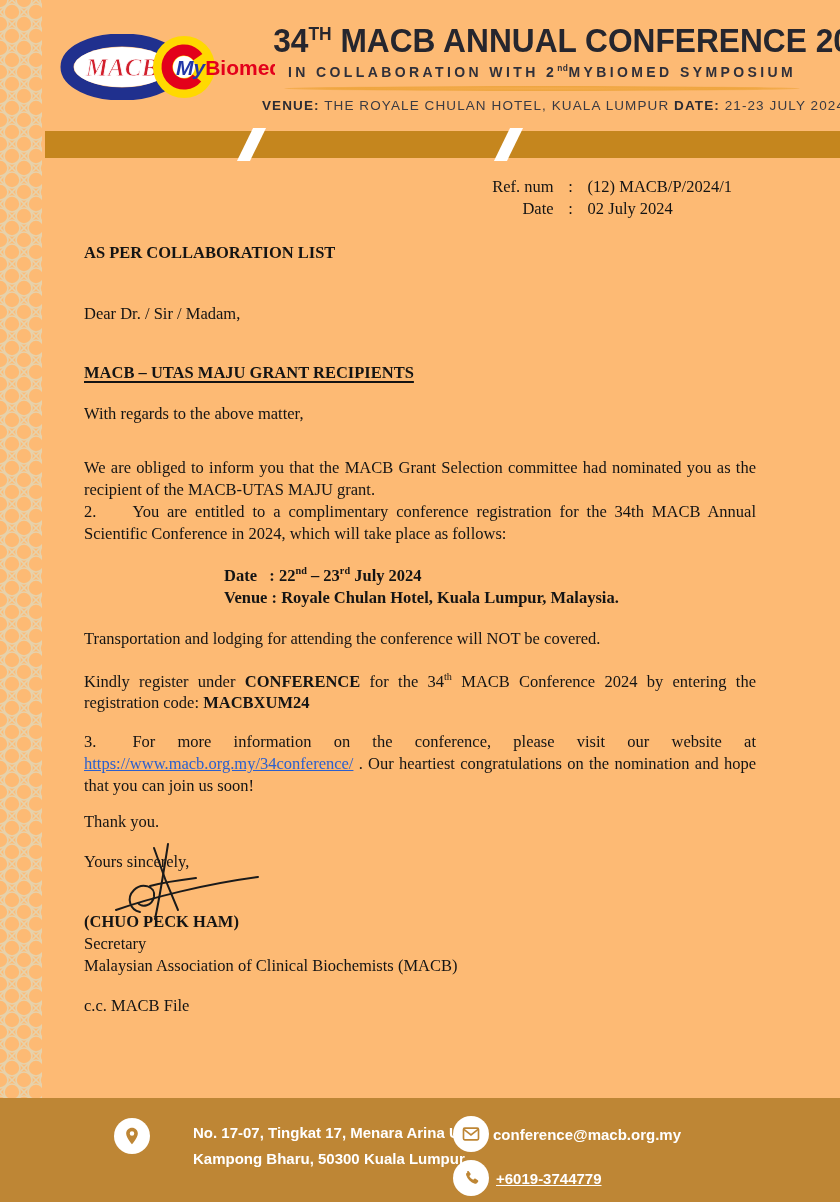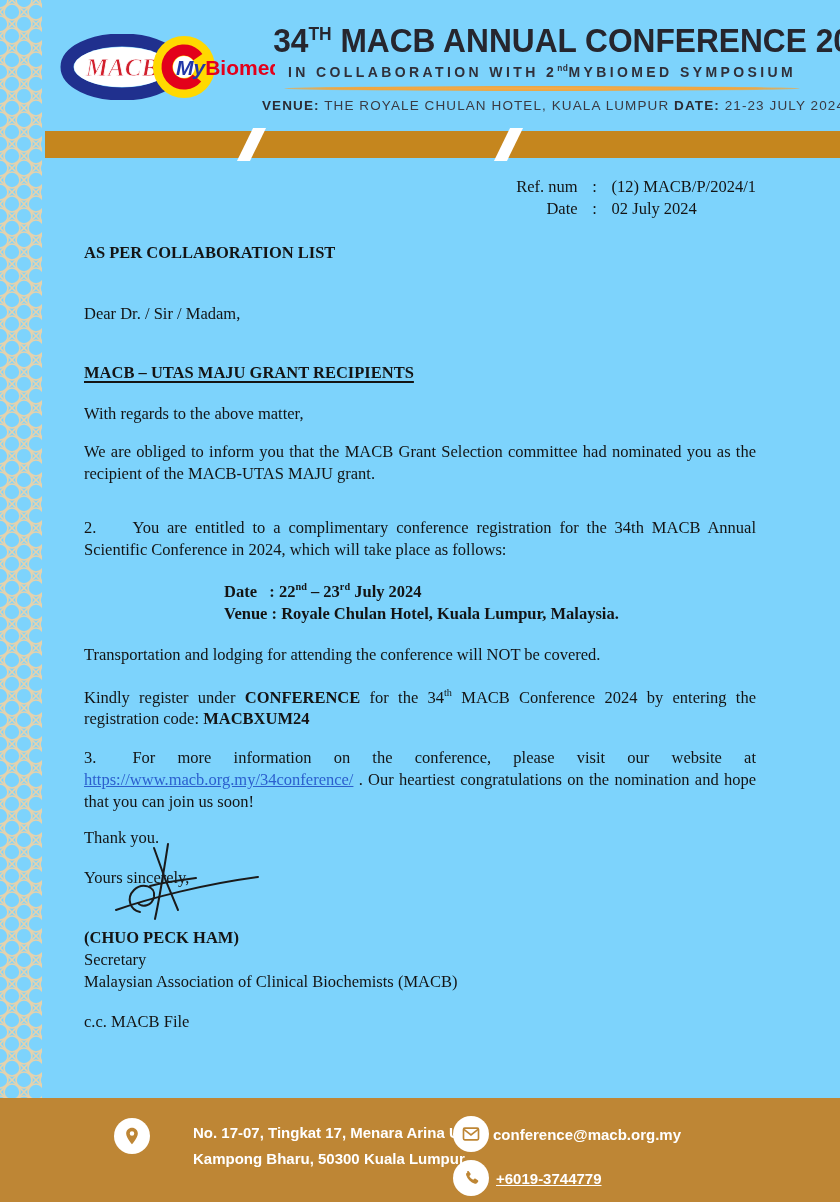--- a/index.html
+++ b/index.html
@@ -1,18 +1,18 @@
 <!DOCTYPE html>
 <html><head>
 <meta charset="utf-8">
 <style>
   * { margin:0; padding:0; box-sizing:border-box; }
   html,body { background:#fff; }
   #page {
-    position:relative; width:840px; height:1202px; background:#7dd3fc;
+    position:relative; width:840px; height:1202px; background:#fdba74;
     overflow:hidden; font-family:"Liberation Serif", serif; color:#141414;
   }
   
   #pattern-strip { position:absolute; left:0; top:0; width:42px; height:1098px; }
   
   #logo-macb { position:absolute; left:58px; top:34px; }
   #logo-mybiomed { position:absolute; left:150px; top:33px; }
   #title-block { position:absolute; left:262px; top:22px; width:560px; text-align:center;
                  font-family:"Liberation Sans", sans-serif; }
   #conf-title { font-size:33px; font-weight:bold; color:#26262E; letter-spacing:0px;
@@ -24,21 +24,21 @@
   #gold-divider { height:5px; width:92%; margin:6px auto 7px auto; border-radius:50%;
     background:radial-gradient(ellipse at center, #F3AC4E 0%, #EFA640 55%, rgba(239,166,64,0) 98%); }
   #venue-line { font-size:13.5px; letter-spacing:1.1px; color:#3A3A42; white-space:nowrap; }
   #venue-line .b { font-weight:bold; color:#2B2B33;text-align:right; }
   
   #accent-bar { position:absolute; left:45px; right:0; top:131px; height:27px; background:#C5861E; }
   .bar-gap { position:absolute; top:-3px; bottom:-3px; width:13px; background:#fff; transform:skewX(-26deg); }
   
   #letter { position:absolute; left:84px; top:176px; width:672px; font-size:16.5px; line-height:22px; }
   #ref-block { display:grid; grid-template-columns:auto 34px auto; width:max-content;
-               margin-left:auto; }
+               margin-left:auto; margin-right:24px; }
   #ref-block .lbl { text-align:right; }
   #ref-block .col { text-align:center; }
   .b { font-weight:bold; }
   .sup { font-size:62%; vertical-align:super; }
   .tab { display:inline-block; width:36px; }
   .link { color:#2B5FCE; text-decoration:underline; cursor:pointer; }
   .just { text-align:justify; }
   #distribution { margin-top:22px; font-weight:bold; }
   #salutation { margin-top:39px; }
   #subject { margin-top:37px; font-weight:bold; }
@@ -117,23 +117,23 @@
     </div>
 
     <p id="distribution">AS PER COLLABORATION LIST</p>
 
     <p id="salutation">Dear Dr. / Sir / Madam,</p>
 
     <p id="subject"><span>MACB – UTAS MAJU GRANT RECIPIENTS</span></p>
 
     <p class="p-gap" style="margin-top:19px">With regards to the above matter,</p>
 
-    <p class="p-gap just" style="margin-top:16px">We are obliged to inform you that the MACB Grant Selection committee had nominated you as the recipient of the MACB-UTAS MAJU grant.</p>
+    <p class="p-gap just" style="margin-top:32px">We are obliged to inform you that the MACB Grant Selection committee had nominated you as the recipient of the MACB-UTAS MAJU grant.</p>
 
-    <p class="p-gap just" style="margin-top:32px"><span>2.</span><span class="tab"></span><span>You are entitled to a complimentary conference registration for the 34th MACB Annual Scientific Conference in 2024, which will take place as follows:</span></p>
+    <p class="p-gap just" style="margin-top:0"><span>2.</span><span class="tab"></span><span>You are entitled to a complimentary conference registration for the 34th MACB Annual Scientific Conference in 2024, which will take place as follows:</span></p>
 
     <div id="detail-block">
       <div><span>Date&nbsp;&nbsp;&nbsp;: 22</span><span class="sup">nd</span><span> – 23</span><span class="sup">rd</span><span> July 2024</span></div>
       <div>Venue : Royale Chulan Hotel, Kuala Lumpur, Malaysia.</div>
     </div>
 
     <p class="p-gap" style="margin-top:19px">Transportation and lodging for attending the conference will NOT be covered.</p>
 
     <p class="p-gap just" style="margin-top:16px"><span>Kindly register under </span><span class="b">CONFERENCE</span><span> for the 34</span><span class="sup">th</span><span> MACB Conference 2024 by entering the registration code: </span><span class="b">MACBXUM24</span></p>
 

